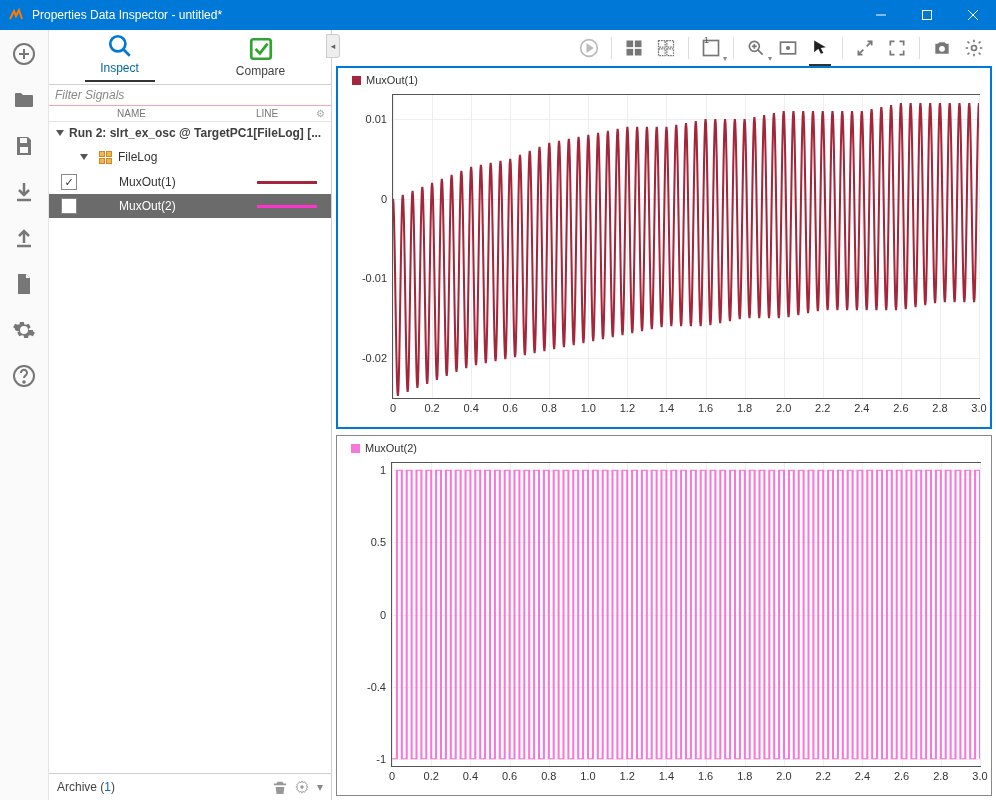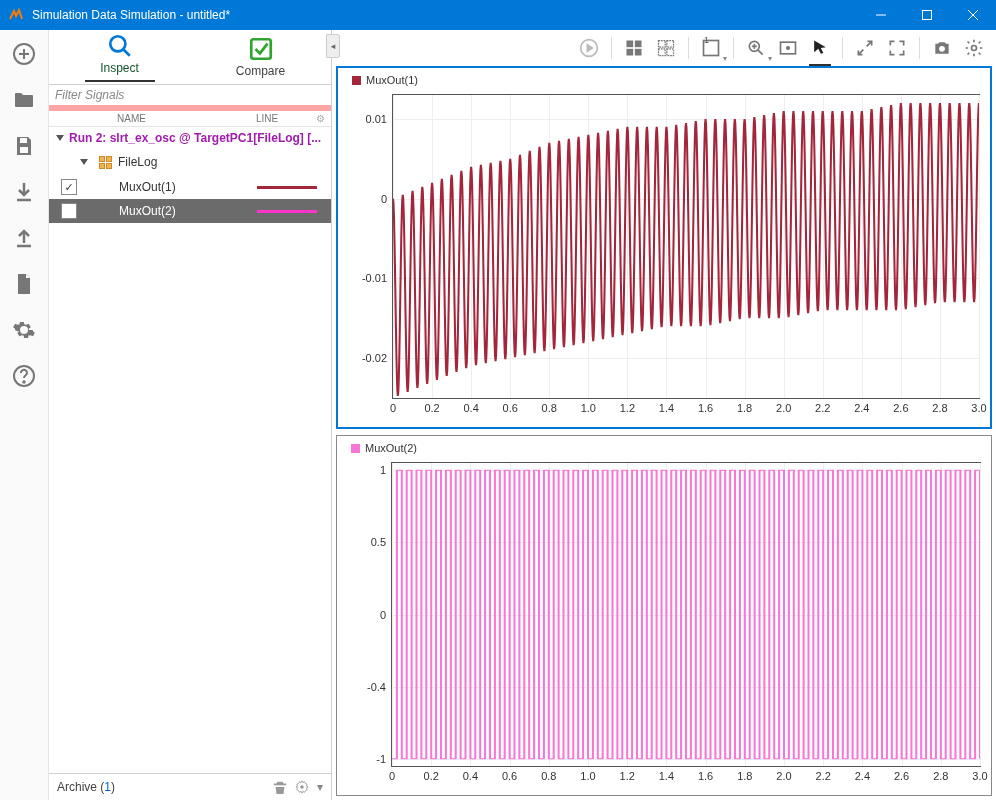--- a/index.html
+++ b/index.html
@@ -7,29 +7,29 @@
 .titlebar .logo{width:16px;height:16px;margin-right:8px;display:flex;align-items:center;justify-content:center}
 .titlebar .title{flex:1;font-size:12px}
 .wbtn{width:46px;height:30px;display:flex;align-items:center;justify-content:center;color:#fff}
 .content{display:flex;height:770px}
 .leftrail{width:48px;background:#fafafa;border-right:1px solid #e5e5e5;padding-top:10px;display:flex;flex-direction:column;align-items:center;gap:18px}
 .leftrail .ic{width:28px;height:28px;display:flex;align-items:center;justify-content:center;color:#777}
 .leftrail .ic svg{width:24px;height:24px}
 .panel{width:282px;border-right:1px solid #d0d0d0;display:flex;flex-direction:column;background:#fff;position:relative}
 .tabs{display:flex;height:54px}
 .tab{flex:1;display:flex;flex-direction:column;align-items:center;justify-content:center;gap:2px;font-size:12px;color:#444;cursor:pointer}
-.tab.active{color:#14532d}
+.tab.active{color:#0369a1}
 .tab svg{width:26px;height:26px}
 .tab.active .underline{height:2px;background:#333;width:70px;margin-top:3px}
-.filter{border-top:1px solid #d0d0d0;border-bottom:6px solid #fca5a5;padding:3px 6px;color:#888;font-style:italic;background:#fff}
+.filter{border-top:1px solid #d0d0d0;border-bottom:1px solid #fca5a5;padding:3px 6px;color:#888;font-style:italic;background:#fff}
 .colhdr{display:flex;align-items:center;font-size:10px;color:#777;border-bottom:1px solid #e5e5e5;padding:2px 6px 2px 20px}
 .colhdr .n{flex:1;padding-left:48px}
 .colhdr .l{width:60px}
 .tree{flex:1;overflow:auto;font-size:12px}
-.runrow{display:flex;align-items:center;padding:4px 6px;font-weight:bold;color:#a21caf}
+.runrow{display:flex;align-items:center;padding:4px 6px;font-weight:bold;color:#404040}
 .caret{width:10px;height:10px;margin-right:4px}
 .sigparent{display:flex;align-items:center;padding:6px 6px 6px 30px;gap:6px}
 .sigrow{display:flex;align-items:center;height:24px;padding-left:12px}
 .sigrow .chk{width:14px;height:14px;border:1px solid #888;margin-right:18px;background:#fff;display:flex;align-items:center;justify-content:center;font-size:11px}
 .sigrow .nm{flex:1;padding-left:24px}
 .sigrow .ln{width:60px;height:3px;margin-right:14px}
 .sigrow.sel{background:#6b6b6b;color:#fff}
 .gridic{display:grid;grid-template:repeat(2,6px)/repeat(2,6px);gap:1px}
 .gridic span{background:#f7b24a;border:1px solid #c88b2e}
 .archive,.props{border-top:1px solid #d0d0d0;padding:6px 8px;display:flex;align-items:flex-start;color:#444;font-size:12px}
@@ -57,21 +57,21 @@
 </style>
 </head>
 <body>
 
 <div class="titlebar">
   <span class="logo">
     <svg viewBox="0 0 16 16">
         <path d="M2 12 L6 4 L8 9 L11 3 L14 12" fill="none" stroke="#ff7a00" stroke-width="2"></path>
       </svg>
   </span>
-  <span class="title">Simulation Data Simulation - untitled*</span>
+  <span class="title">Properties Data Inspector - untitled*</span>
   <div class="wbtn">
       <svg width="12" height="12">
         <line x1="1" y1="6" x2="11" y2="6" stroke="#fff" stroke-width="1"></line>
       </svg>
     </div>
   <div class="wbtn">
       <svg width="12" height="12">
         <rect x="1.5" y="1.5" width="9" height="9" fill="none" stroke="#fff" stroke-width="1"></rect>
       </svg>
     </div>

